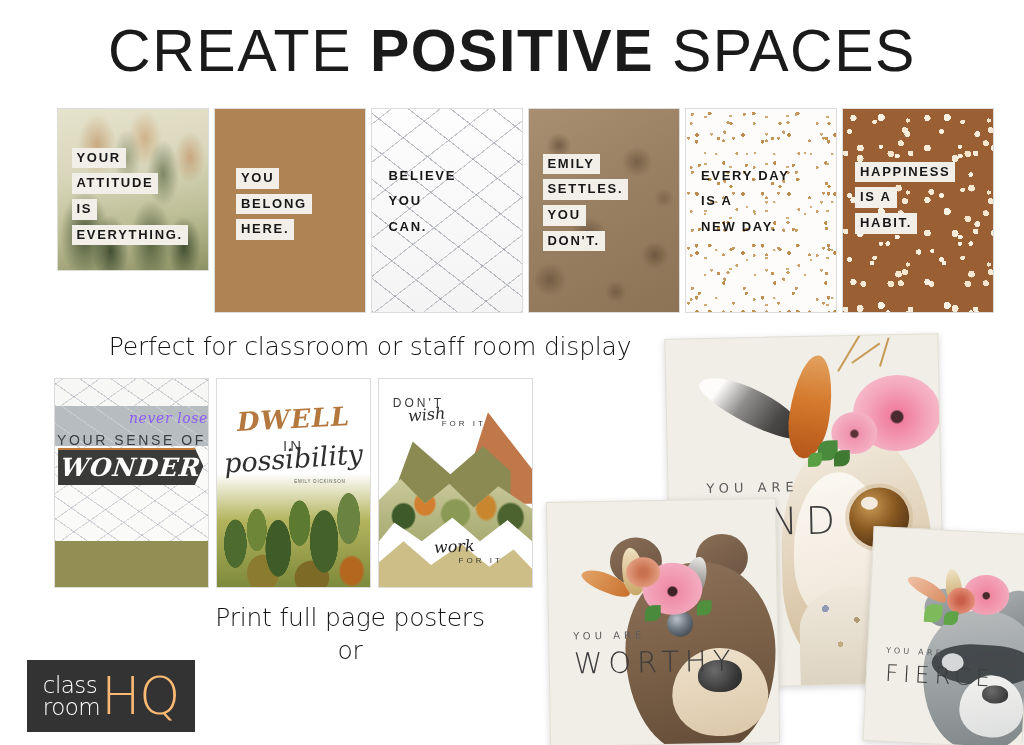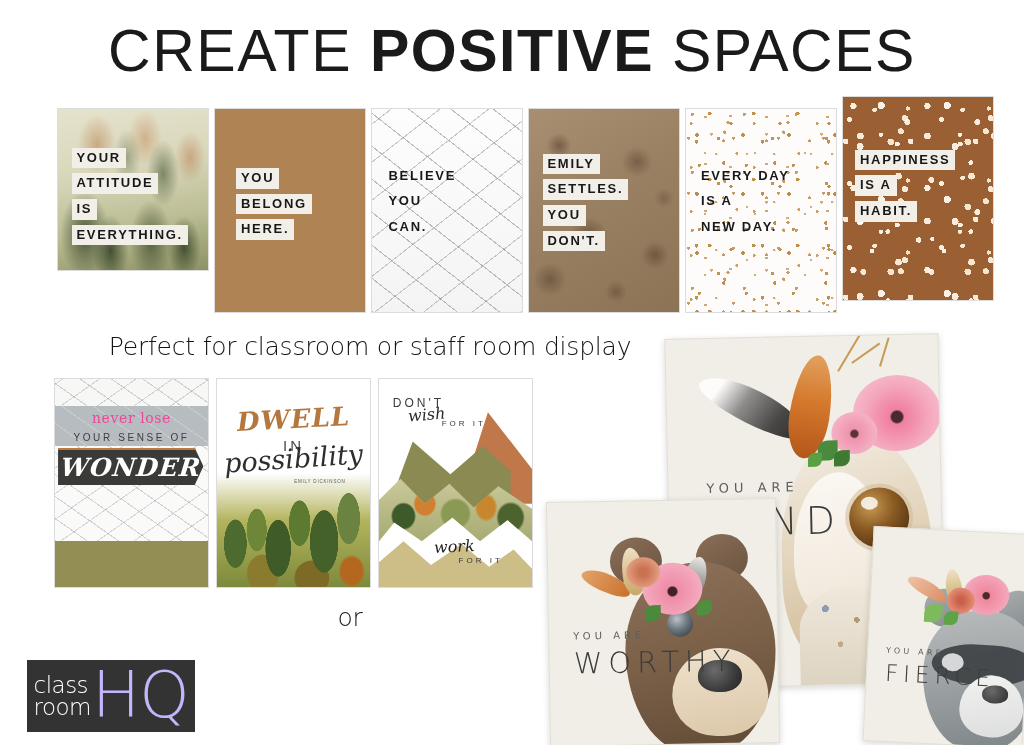--- a/index.html
+++ b/index.html
@@ -139,24 +139,24 @@
     background:repeating-linear-gradient(35deg, rgba(150,155,166,.45) 0 1px, transparent 1px 18px),
                repeating-linear-gradient(-35deg, rgba(150,155,166,.4) 0 1px, transparent 1px 21px),
                #f7f7f6;}
   .wd-band{position:absolute;left:0;right:0;top:13%;height:19%;background:#b7bcc0;
     background-image:repeating-linear-gradient(35deg, rgba(255,255,255,.25) 0 1px, transparent 1px 18px);}
   .wd-mid{position:absolute;left:0;right:0;top:32%;bottom:22%;
     background:repeating-linear-gradient(35deg, rgba(150,155,166,.42) 0 1px, transparent 1px 18px),
                repeating-linear-gradient(-35deg, rgba(150,155,166,.38) 0 1px, transparent 1px 21px),
                #fafaf9;}
   .wd-bot{position:absolute;left:0;right:0;bottom:0;height:22%;background:#938e53;}
-  .wd-script{position:absolute;left:0;right:0;top:15%;text-align:center;
-    font-family:"DejaVu Serif", serif;font-size:14px;color:#ec4899;letter-spacing:.6px;}
+  .wd-script{position:absolute;left:0;right:0;top:15%;text-align:right;
+    font-family:"DejaVu Serif", serif;font-style:italic;font-size:14px;color:#8b5cf6;letter-spacing:.6px;}
   .wd-sub{position:absolute;left:0;right:0;top:25.5%;text-align:center;
-    font-size:10px;letter-spacing:2.6px;color:#3b3d41;font-weight:400;}
+    font-size:14px;letter-spacing:2.6px;color:#3b3d41;font-weight:400;}
   .wd-banner{position:absolute;left:2%;right:3%;top:33%;height:17%;
     background:#3a3a38;border-top:2px solid #c07a3e;
     clip-path:polygon(0 0, 94% 0, 100% 50%, 94% 100%, 0 100%);
     display:flex;align-items:center;justify-content:center;}
   .wd-banner span{color:#fff;font-family:"DejaVu Serif", serif;font-style:italic;font-weight:700;
     font-size:25px;letter-spacing:1px;transform:skewX(-6deg);}
 
   
   .dw-sky{position:absolute;inset:0;background:#fff;}
   .dw-forest{position:absolute;left:0;right:0;bottom:0;height:55%;
@@ -300,22 +300,22 @@
     border-radius:50% 50% 48% 48%/56% 56% 44% 44%;background:linear-gradient(170deg,#f2f2f0,#dcdedd);}
   .rac-nose{position:absolute;left:116px;top:152px;width:26px;height:18px;border-radius:46%;
     background:radial-gradient(circle at 36% 30%, #6a6a6a, #2c2c2c);}
   .fl-p{position:absolute;border-radius:50%;}
 
   
   #logo{position:absolute;left:27px;top:660px;width:168px;height:72px;background:#333333;
     display:flex;align-items:center;justify-content:center;}
   #logo .stack{display:flex;flex-direction:column;justify-content:center;line-height:.96;
     font-family:"DejaVu Sans", sans-serif;font-weight:300;color:#ffffff;font-size:23px;letter-spacing:-.5px;}
-  #logo .hq{font-family:"DejaVu Sans", sans-serif;font-weight:300;color:#c4b5fd;
-    font-size:64px;letter-spacing:-1px;margin-left:1px;line-height:.9;}
+  #logo .hq{font-family:"DejaVu Sans", sans-serif;font-weight:300;color:#fdba74;
+    font-size:52px;letter-spacing:-1px;margin-left:1px;line-height:.9;}
 </style>
 </head>
 <body>
 
 <div id="headline">
   <span class="light">CREATE </span><span class="bold">POSITIVE</span><span class="light"> SPACES</span>
 </div>
 
 <div class="poster" id="p1" style="left:57px;top:108px;width:152px;height:163px;text-align:right;">
   <div class="bg tex-forest"></div>
@@ -357,21 +357,21 @@
 
 <div class="poster" id="p5" style="left:685px;top:108px;width:152px;height:205px;">
   <div class="bg tex-speck-light"></div>
   <div class="quote plain" style="top:28%;left:10%;text-align:right;">
     <span>EVERY DAY</span>
     <span>IS A</span>
     <span>NEW DAY.</span>
   </div>
 </div>
 
-<div class="poster" id="p6" style="left:842px;top:96px;width:152px;height:205px;">
+<div class="poster" id="p6" style="left:842px;top:108px;width:152px;height:205px;">
   <div class="bg tex-speck-brown"></div>
   <div class="quote" style="top:26%;left:8%;">
     <span>HAPPINESS</span>
     <span>IS A</span>
     <span>HABIT.</span>
   </div>
 </div>
 
 <div class="tagline" id="tagline-1">Perfect for classroom or staff room display</div>
 
@@ -468,20 +468,21 @@
        background:radial-gradient(circle at 50% 52%, #4a2a2c 0 10%, #f0889f 14%, #f6b7c9 100%);"></div>
   <div class="fl-p" style="left:76px;top:56px;width:28px;height:26px;
        background:radial-gradient(circle at 50% 50%, #c9604a 0 16%, #f2a68e 100%);"></div>
   <div class="leaf" style="left:54px;top:74px;width:18px;height:18px;background:#7cba5c;"></div>
   <div class="leaf" style="left:74px;top:80px;width:14px;height:14px;background:#5fa347;"></div>
   <div class="card-youare">YOU ARE</div>
   <div class="card-word">FIERCE</div>
 </div>
 
 <div class="tagline" id="tagline-2">
+  <div>Print full page posters</div>
   <div>or</div>
 </div>
 
 <div id="logo">
   <div class="stack">
     <span>class</span>
     <span>room</span>
   </div>
   <div class="hq">HQ</div>
 </div>

